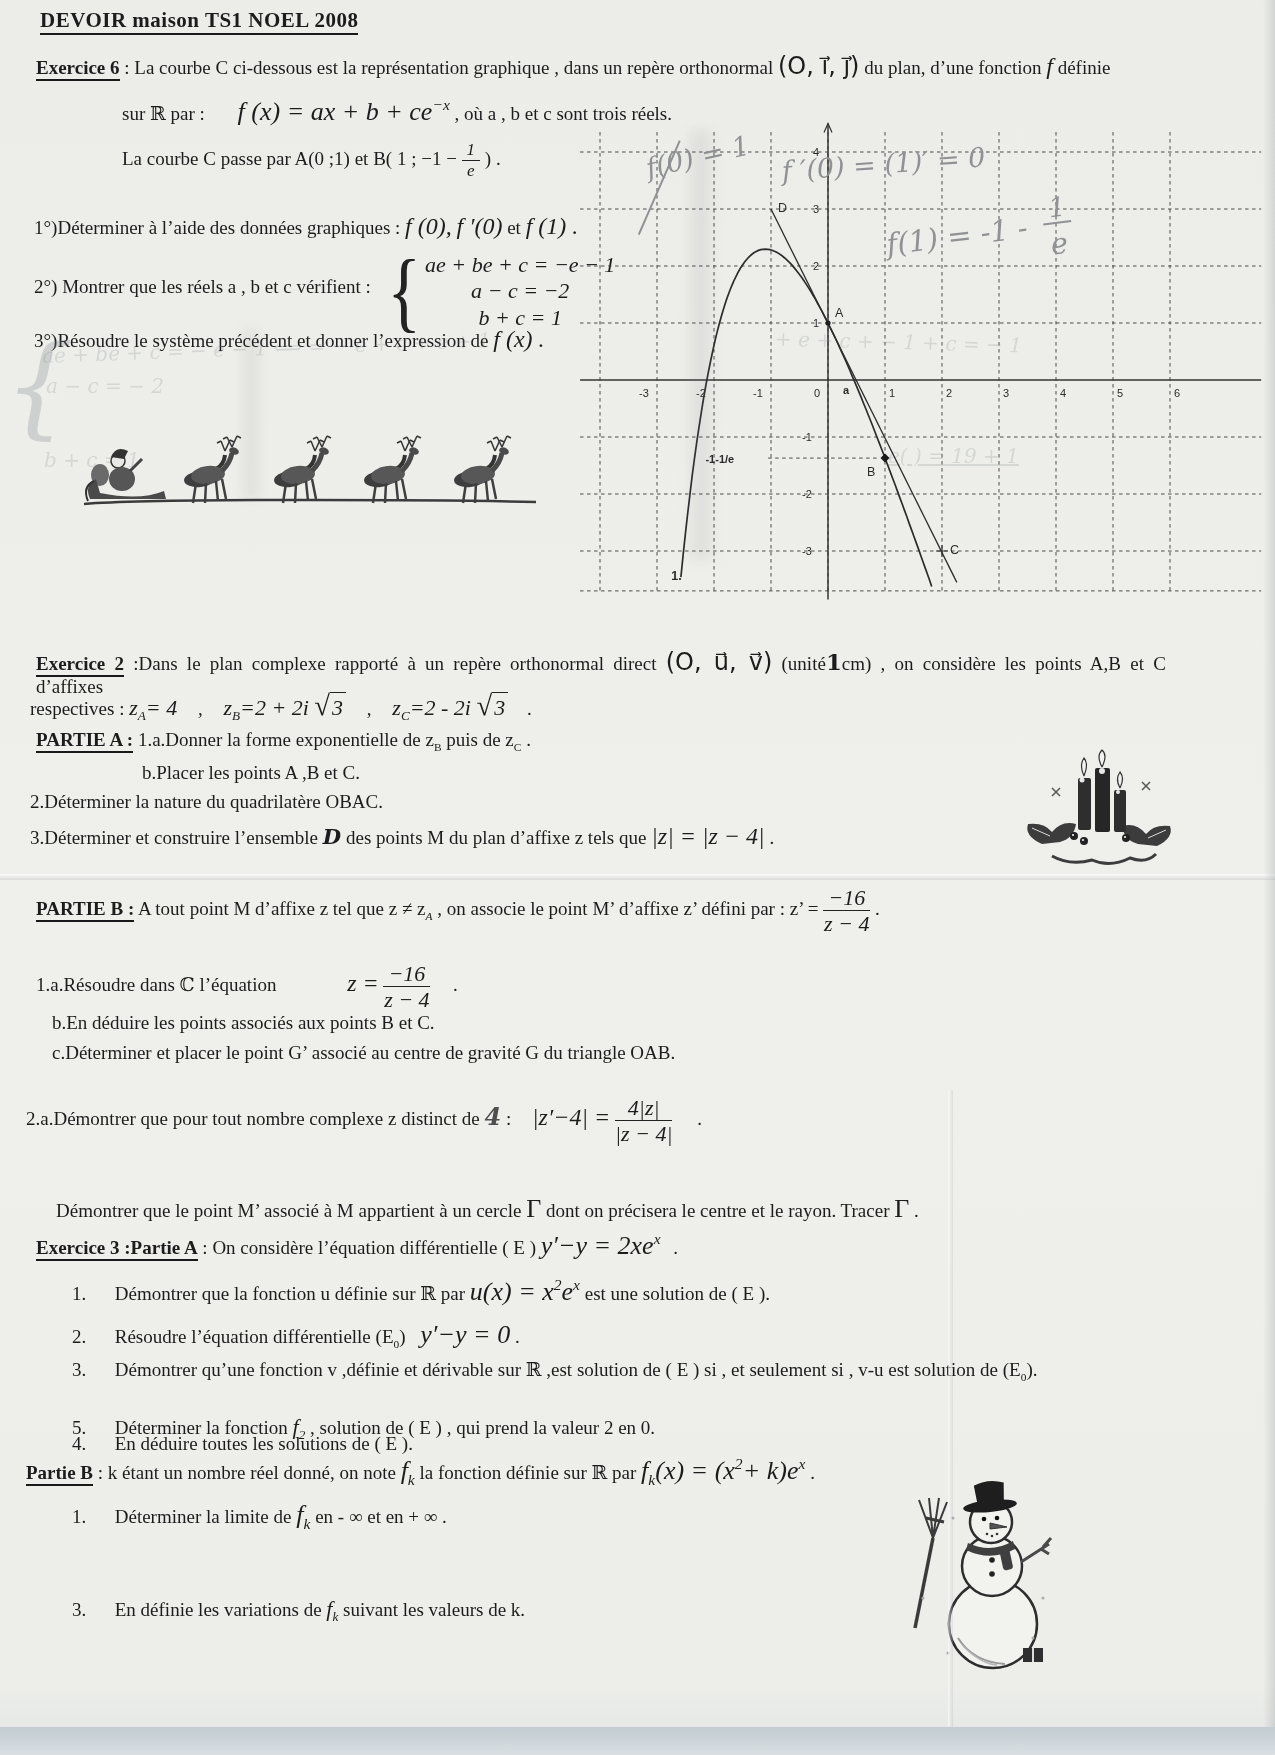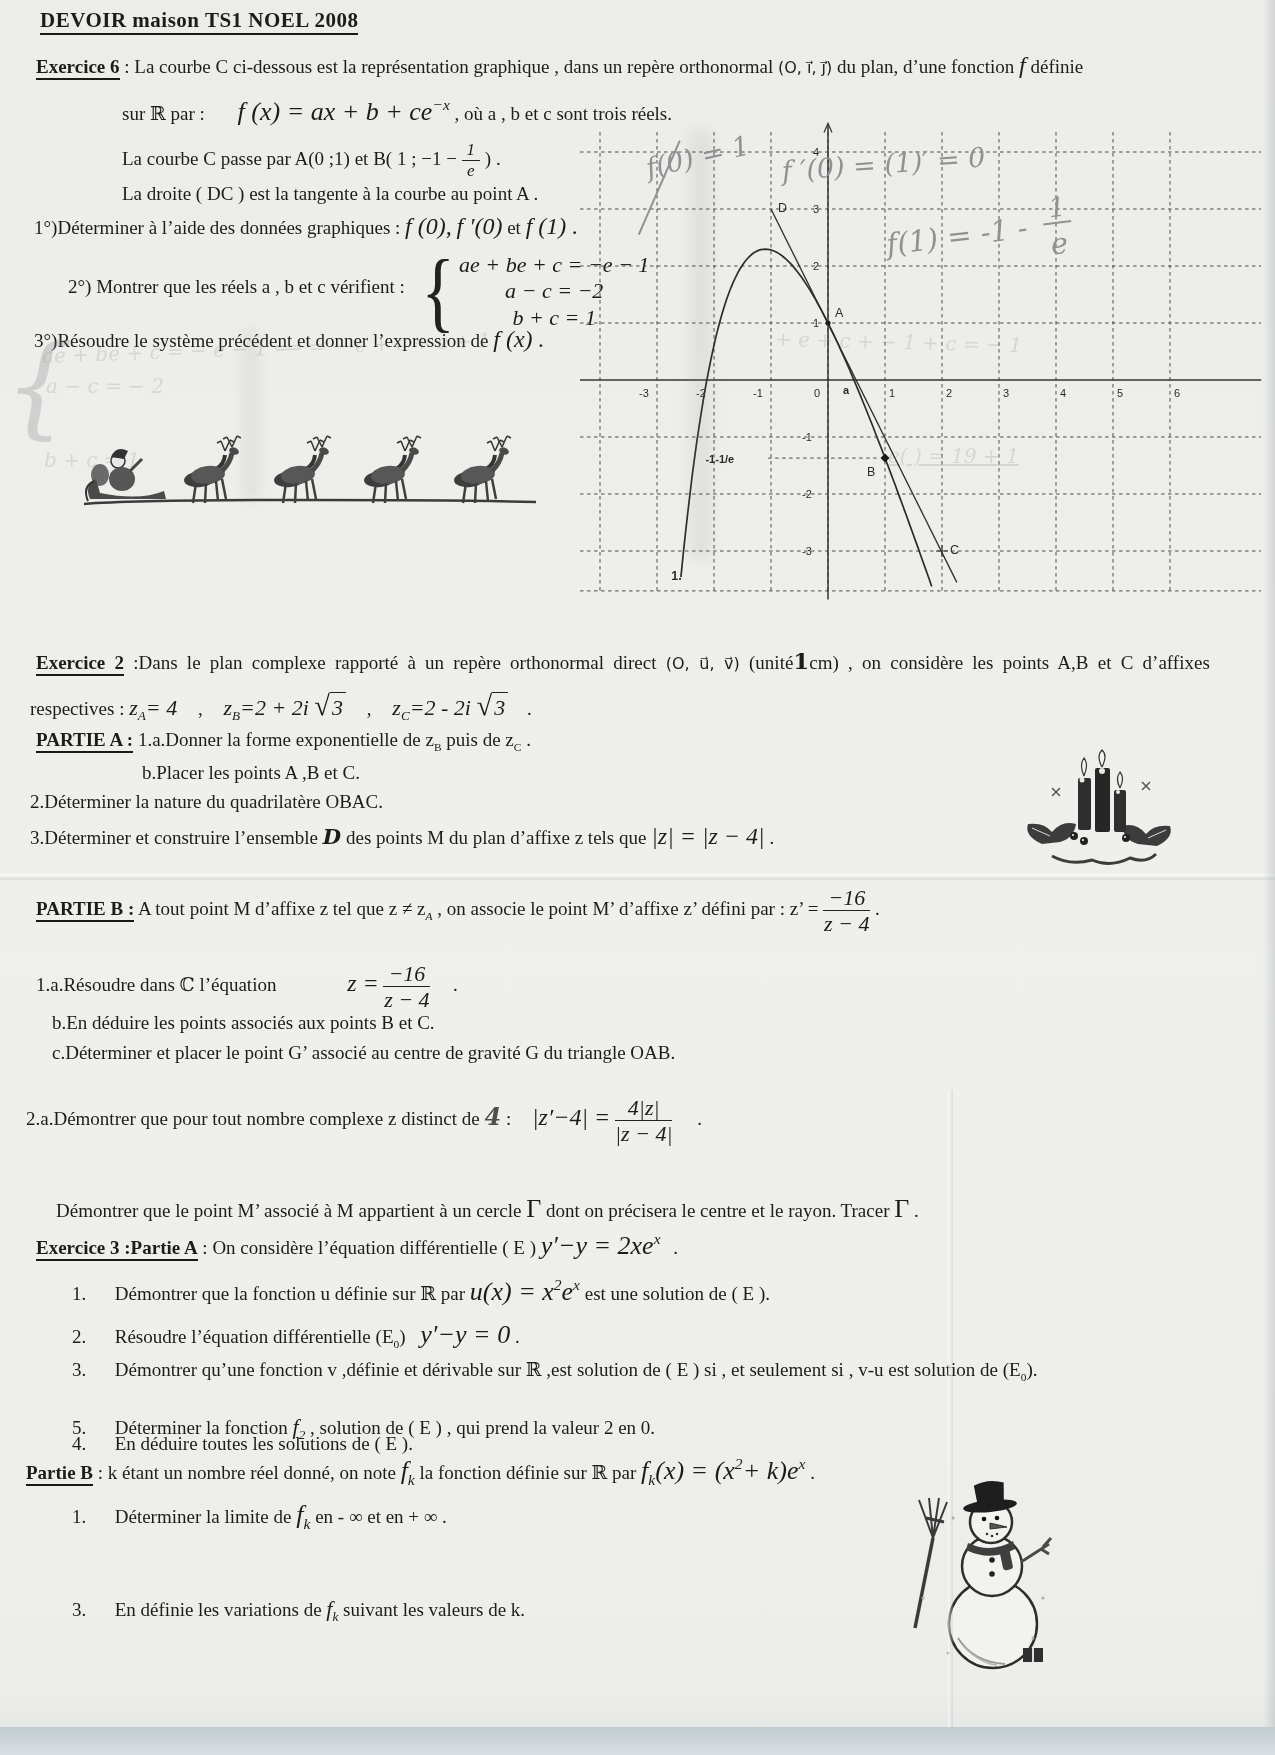--- a/index.html
+++ b/index.html
@@ -6,21 +6,21 @@
   #page{position:relative;width:1275px;height:1755px;margin:0 auto;overflow:hidden;
         background:linear-gradient(180deg,#ecede9 0%,#eff0ec 55%,#edeeea 96%,#e2e5e4 100%);
         color:#1c1c1c;font-family:"Liberation Serif","DejaVu Serif",serif;font-size:19px;}
   .abs{position:absolute;}
   .bu{font-weight:bold;border-bottom:2px solid #191919;padding-bottom:1px;}
   .t21{font-size:21px;letter-spacing:0.5px;}
   .m{font-style:italic;}
   .f22{font-size:22px;}
   .f24{font-size:24px;}
   .f26{font-size:26px;}
-  .rep{font-family:"DejaVu Sans",sans-serif;font-size:16px;}
+  .rep{font-family:"DejaVu Sans",sans-serif;font-size:24px;}
   sup{font-size:0.6em;}
   sub{font-size:0.6em;}
   .frac{display:inline-block;vertical-align:middle;text-align:center;line-height:1.05;font-style:italic;}
   .frac .fn{display:block;border-bottom:1.6px solid #222;padding:0 5px 1px;}
   .frac .fd{display:block;padding-top:1px;}
   .sfrac{font-size:17px;}
   .rad{font-size:1.3em;font-style:normal;}
   .radicand{border-top:1.7px solid #222;padding:2px 3px 0 2px;}
   .brace{font-size:88px;font-weight:400;line-height:1;display:inline-block;transform:scaleX(0.8);}
   .sysline{font-style:italic;font-size:22px;line-height:1.2;}
@@ -72,34 +72,31 @@
     <span class="m f26" style="margin-left:28px;margin-top:16px;"><span>f (x) = ax + b + ce</span><sup>−x</sup></span>
     <span>, où a , b et c  sont trois réels.</span>
   </div>
 
   <div class="abs" style="left:122px;top:141px;width:900px;">
     <span>La courbe  C passe par A(0 ;1) et B( 1 ; −1 −</span>
     <span class="frac sfrac"><span class="fn">1</span><span class="fd">e</span></span>
     <span>) .</span>
   </div>
 
-  <div class="abs" style="left:122px;top:183px;">
-    <span>La droite ( DC ) est la tangente à la courbe au point A  .</span>
-  </div>
 
   <div class="abs" style="left:34px;top:213px;">
     <span>1°)Déterminer à l’aide des données graphiques :</span>
     <span class="m f24">f (0),</span>
     <span class="m f24">f ′(0)</span>
     <span>et</span>
     <span class="m f24">f (1) .</span>
   </div>
 
   <div class="abs" style="left:34px;top:248px;display:flex;align-items:flex-start;">
-    <span style="padding-top:28px;margin-left:34px;">2°) Montrer que les réels  a , b et c vérifient :</span>
+    <span style="padding-top:28px;">2°) Montrer que les réels  a , b et c vérifient :</span>
     <span class="brace" style="margin-left:12px;color:#222;">{</span>
     <span style="display:inline-block;text-align:center;padding-top:4px;">
       <span class="sysline" style="display:block;">ae + be + c = −e − 1</span>
       <span class="sysline" style="display:block;">a − c = −2</span>
       <span class="sysline" style="display:block;">b + c = 1</span>
     </span>
   </div>
 
   <div class="abs" style="left:34px;top:326px;">
     <span>3°)Résoudre le système précédent et donner l’expression de</span>

